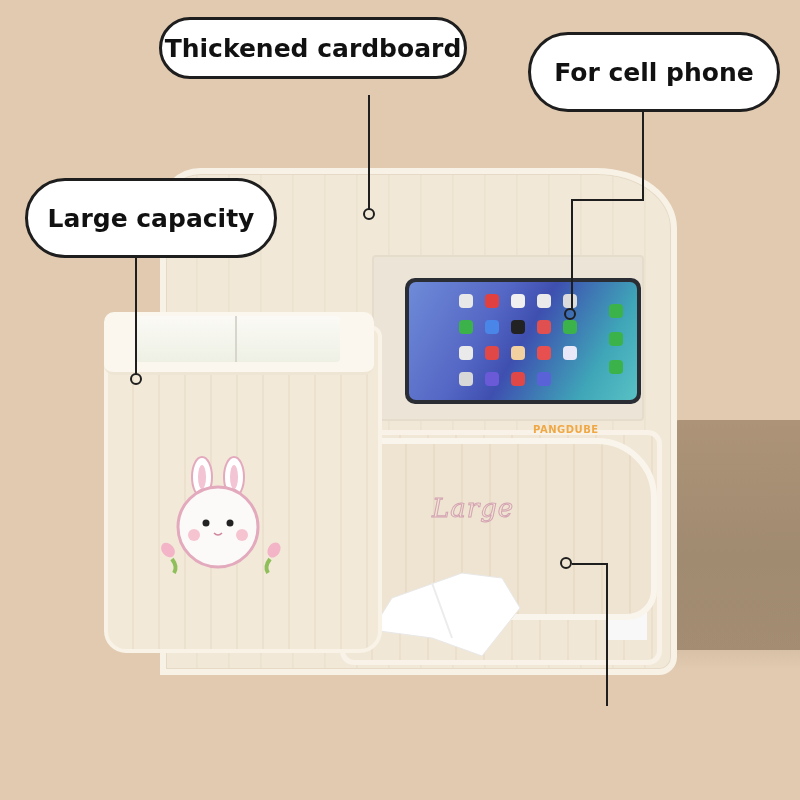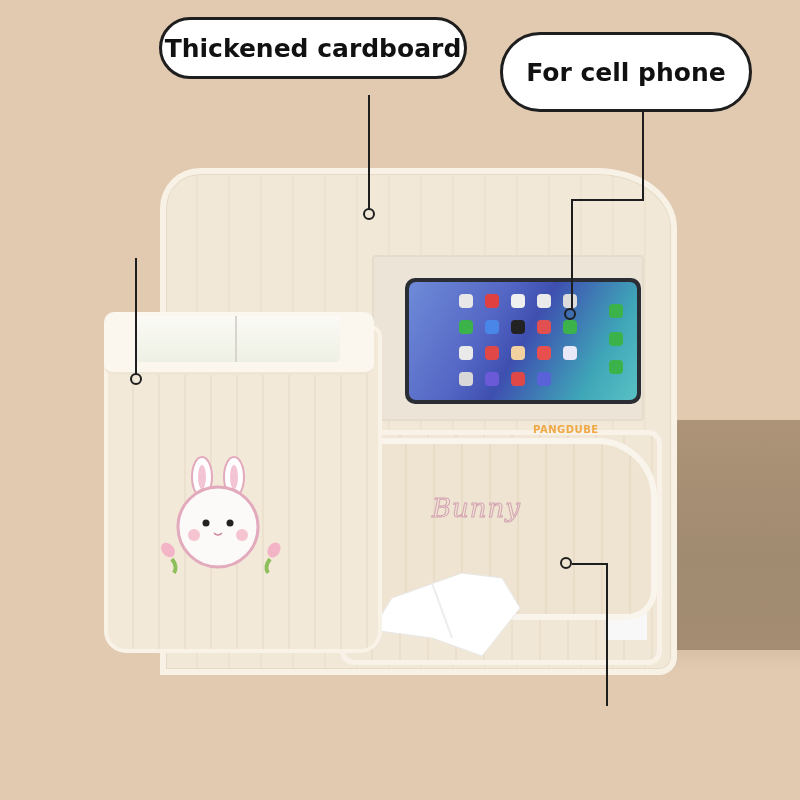--- a/index.html
+++ b/index.html
@@ -68,21 +68,21 @@
       <span class="app" style="left:102px;top:90px;background:#e04848"></span>
       <span class="app" style="left:128px;top:90px;background:#5a62d8"></span>
       <span class="app" style="left:200px;top:78px;background:#3bb34a"></span>
     </div>
   </div>
 
   <div class="tissue-pouch"></div>
   <div class="refill-band"></div>
   <div class="refill"></div>
   <div class="flap"></div>
-  <span class="bunny-text">Bunny</span>
+  <span class="bunny-text">Large</span>
   <span class="brand">PANGDUBE</span>
   <svg class="tissue" viewBox="0 0 150 90">
     <path d="M20 30 L90 5 L130 10 L148 40 L110 88 L60 70 L0 62 Z" fill="#ffffff" stroke="#e8e8e8" stroke-width="1"></path>
     <path d="M60 15 L80 70" stroke="#ececec" stroke-width="2"></path>
   </svg>
 
   <div class="bin"></div>
   <div class="bin-top"></div>
   <div class="packs"></div>
   <svg class="bunny-emb" width="150" height="125" viewBox="0 0 150 125">
@@ -101,27 +101,30 @@
     <ellipse cx="124" cy="95" rx="6" ry="8" fill="#f2b4c6" transform="rotate(30 124 95)"></ellipse>
     <path d="M120 104 Q114 112 118 118" stroke="#8fbf5a" stroke-width="4" fill="none"></path>
   </svg>
 
   <div class="pill" style="left:159px;top:17px;width:308px;height:62px;">
     <span>Thickened cardboard</span>
   </div>
   <div class="line" style="left:368px;top:95px;width:2px;height:114px;"></div>
   <div class="dot" style="left:363px;top:208px;"></div>
 
-  <div class="pill" style="left:500px;top:32px;width:252px;height:80px;">
+  <div class="pill" style="left:528px;top:32px;width:252px;height:80px;">
     <span>For cell phone</span>
   </div>
   <div class="line" style="left:642px;top:112px;width:2px;height:88px;"></div>
   <div class="line" style="left:571px;top:199px;width:73px;height:2px;"></div>
   <div class="line" style="left:571px;top:199px;width:2px;height:110px;"></div>
   <div class="dot" style="left:564px;top:308px;"></div>
 
+  <div class="pill" style="left:25px;top:178px;width:252px;height:80px;">
+    <span>Large capacity</span>
+  </div>
   <div class="line" style="left:135px;top:258px;width:2px;height:116px;"></div>
   <div class="dot" style="left:130px;top:373px;"></div>
 
   <div class="line" style="left:572px;top:563px;width:36px;height:2px;"></div>
   <div class="dot" style="left:560px;top:557px;"></div>
   <div class="line" style="left:606px;top:563px;width:2px;height:143px;"></div>
 </div>
 
 </body></html>

